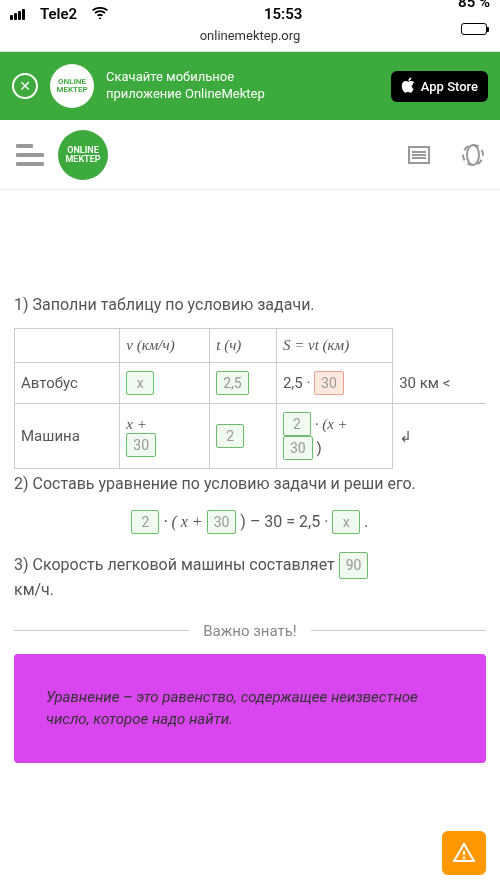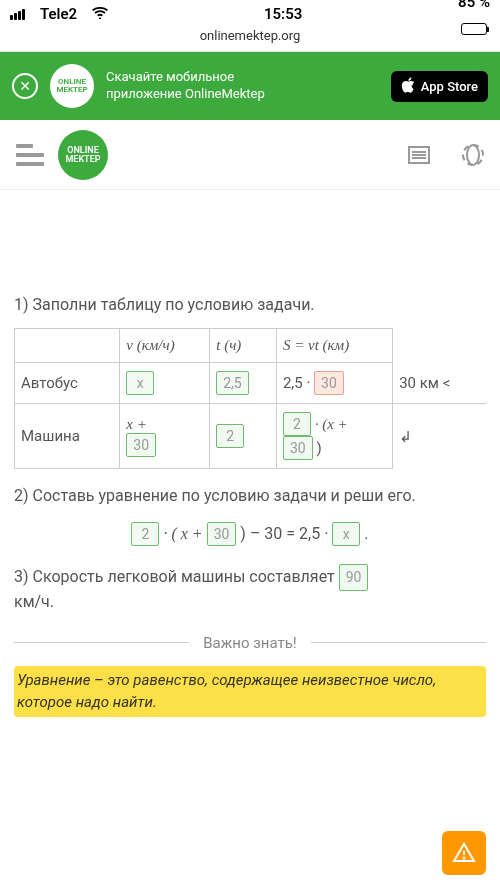--- a/index.html
+++ b/index.html
@@ -90,41 +90,41 @@
       width: 22px; height: 22px; border: 2px dashed #999; border-radius: 50%;
       position: relative;
     }
     .globe-icon::before {
       content: ''; position: absolute; left: 50%; top: -2px; bottom: -2px;
       width: 10px; border: 2px solid #999; border-radius: 50%; transform: translateX(-50%);
     }
     .content { padding: 14px; color: #555; font-size: 16px; }
     .gap { height: 90px; }
     .q-text { margin-bottom: 12px; line-height: 1.4; }
-    table { border-collapse: collapse; width: 100%; margin-bottom: 16px; }
+    table { border-collapse: collapse; width: 100%; margin-bottom: 4px; }
     td, th {
       border: 1px solid #ccc; padding: 8px 6px; font-size: 15px;
       text-align: left; vertical-align: middle; font-weight: normal;
     }
     th { font-style: italic; font-family: Georgia, serif; }
     .input-box {
       display: inline-block; border: 1px solid #6dbb6d; background: #f0faf0;
       padding: 3px 6px; font-size: 14px; color: #999; min-width: 28px;
       text-align: center; border-radius: 2px;
     }
     .input-box.highlight { background: #ffe8e0; border-color: #e8a090; }
     .ital { font-style: italic; font-family: Georgia, serif; }
     .eq-line { text-align: center; margin: 14px 0 18px; font-size: 16px; }
     .divider-wrap { display: flex; align-items: center; margin: 20px 0 14px; color: #888; font-size: 15px; }
     .divider-wrap::before, .divider-wrap::after {
       content: ''; flex: 1; height: 1px; background: #ccc;
     }
     .divider-text { padding: 0 14px; text-align: center; }
     .info-box {
-      background: #fde047; padding: 3px; font-style: italic;
+      background: #d946ef; padding: 32px; font-style: italic;
       color: #333; font-size: 15px; line-height: 1.5; border-radius: 4px;
     }
     .warning-badge {
       position: absolute; bottom: 14px; right: 14px;
       width: 44px; height: 44px; background: #ff9800; border-radius: 6px;
       display: flex; align-items: center; justify-content: center;
       color: #fff; font-size: 22px;
     }
   </style>
 </head>

